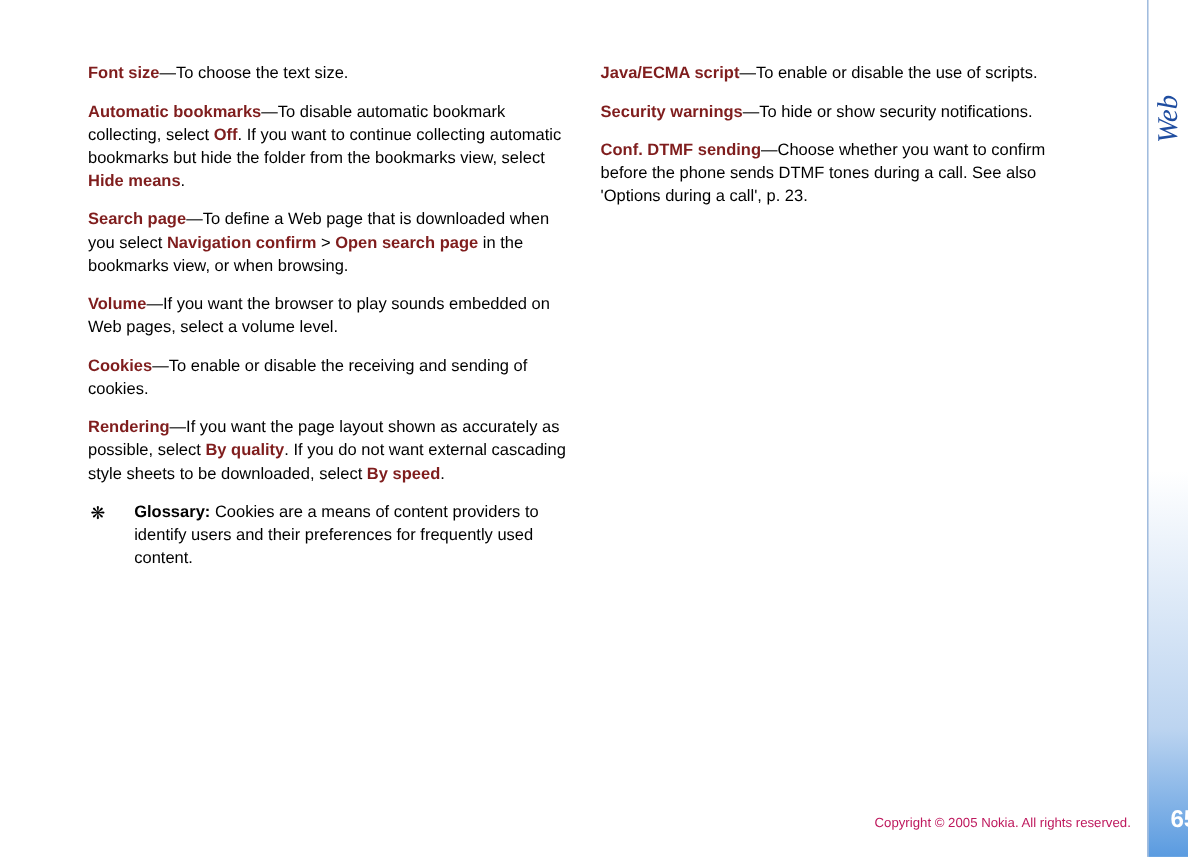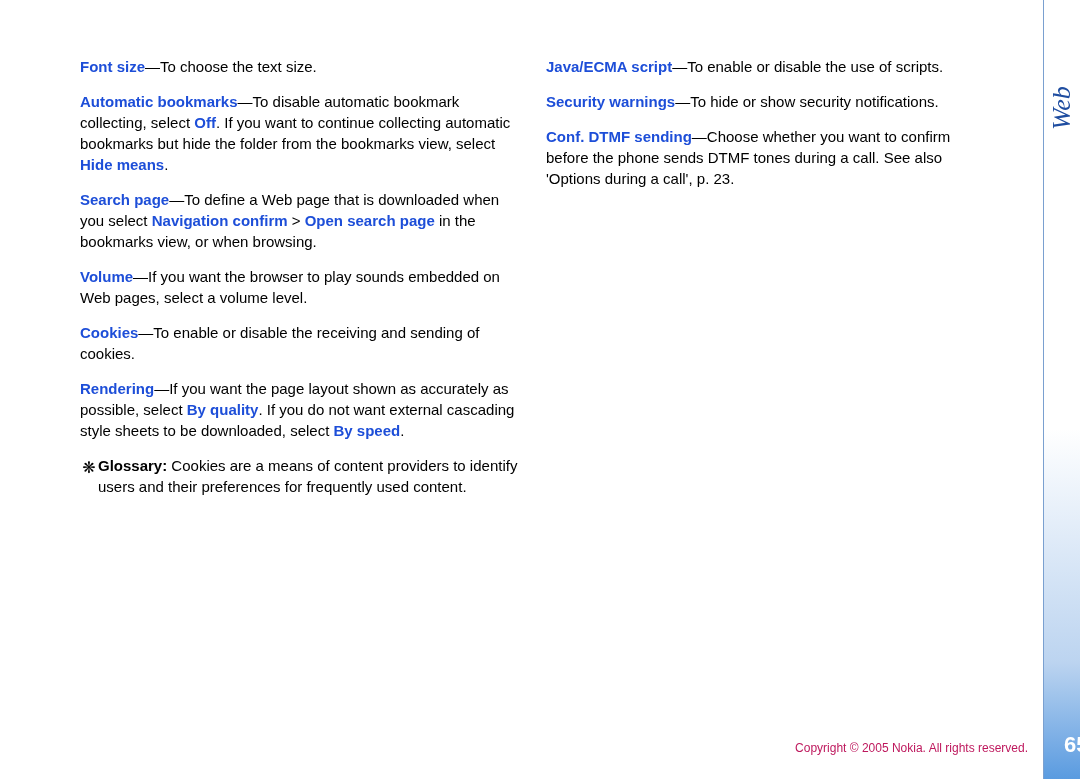--- a/index.html
+++ b/index.html
@@ -26,29 +26,29 @@
     display: flex;
     gap: 26px;
   }
   .col {
     width: 440px;
   }
   .col p {
     margin: 0 0 14px 0;
   }
   .keyword {
-    color: #1d4ed8;
+    color: #7f1d1d;
     font-weight: bold;
   }
   .bold {
     font-weight: bold;
   }
   .glossary {
     display: flex;
-    gap: 0;
+    gap: 24px;
     margin-top: 4px;
   }
   .glossary-icon {
     flex: 0 0 18px;
     height: 18px;
     position: relative;
     top: 2px;
     text-align: center;
     font-size: 14px;
   }

